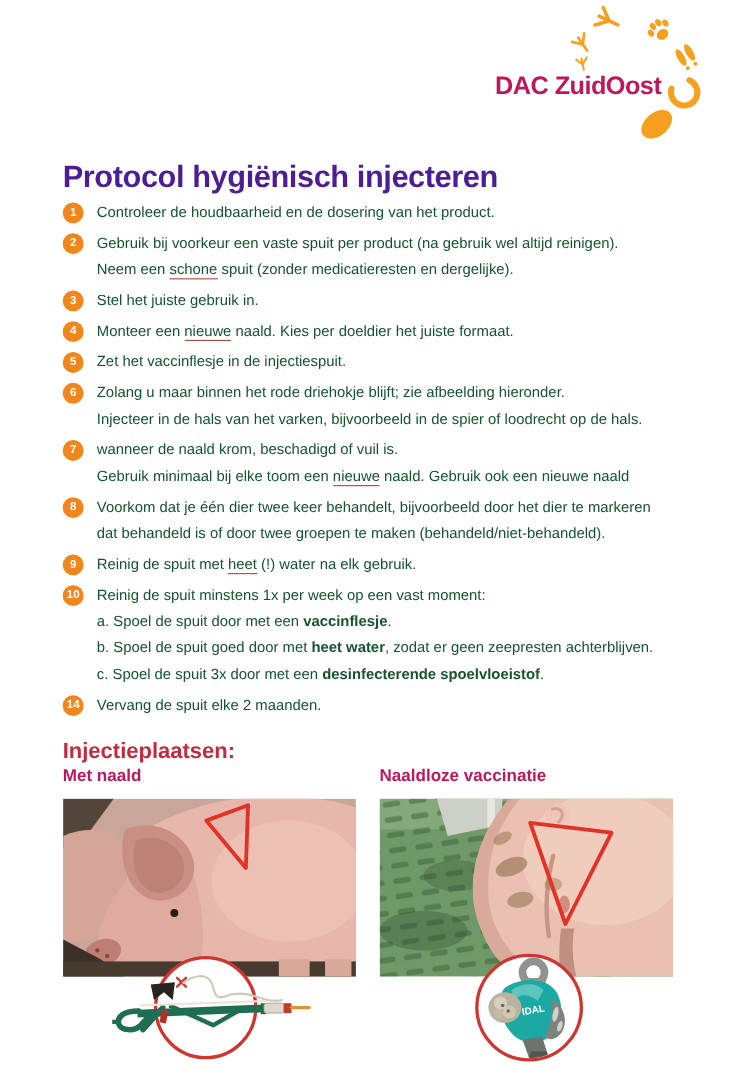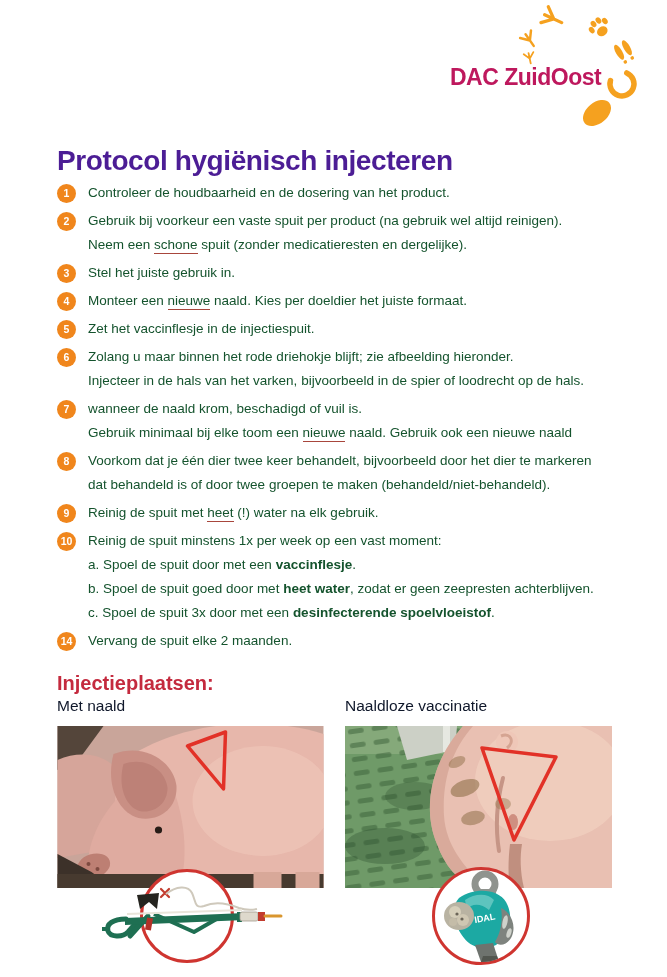--- a/index.html
+++ b/index.html
@@ -29,21 +29,21 @@
   .lines{min-width:0;}
   .line{font-size:13.5px;line-height:24px;white-space:nowrap;color:#14532d;}
   .seg-u{border-bottom:1.4px solid #a8463c;padding-bottom:0.5px;}
   .seg-b{font-weight:bold;}
   
   .inj-heading{
     position:absolute;left:57px;top:672px;font-size:20px;font-weight:bold;color:#c42a3e;
   }
   .figures{position:absolute;left:57px;top:697px;display:flex;gap:21px;}
   .figure{position:relative;width:267px;height:268px;}
-  .fig-label{font-size:15.5px;font-weight:normal;color:#0f172a;height:29px;}
+  .fig-label{font-size:15.5px;font-weight:bold;color:#be185d;height:29px;}
   .photo{position:relative;width:267px;height:162px;overflow:hidden;}
   .photo svg{display:block;}
   .inset-circle{
     position:absolute;box-sizing:border-box;border-radius:50%;
     background:#ffffff;border:3px solid #cf3530;
   }
   .inset-left{left:83px;top:172px;width:94px;height:94px;}
   .inset-right{left:87px;top:170px;width:98px;height:98px;overflow:hidden;}
   .gun-art{position:absolute;left:45px;top:185px;z-index:3;}
 </style>

